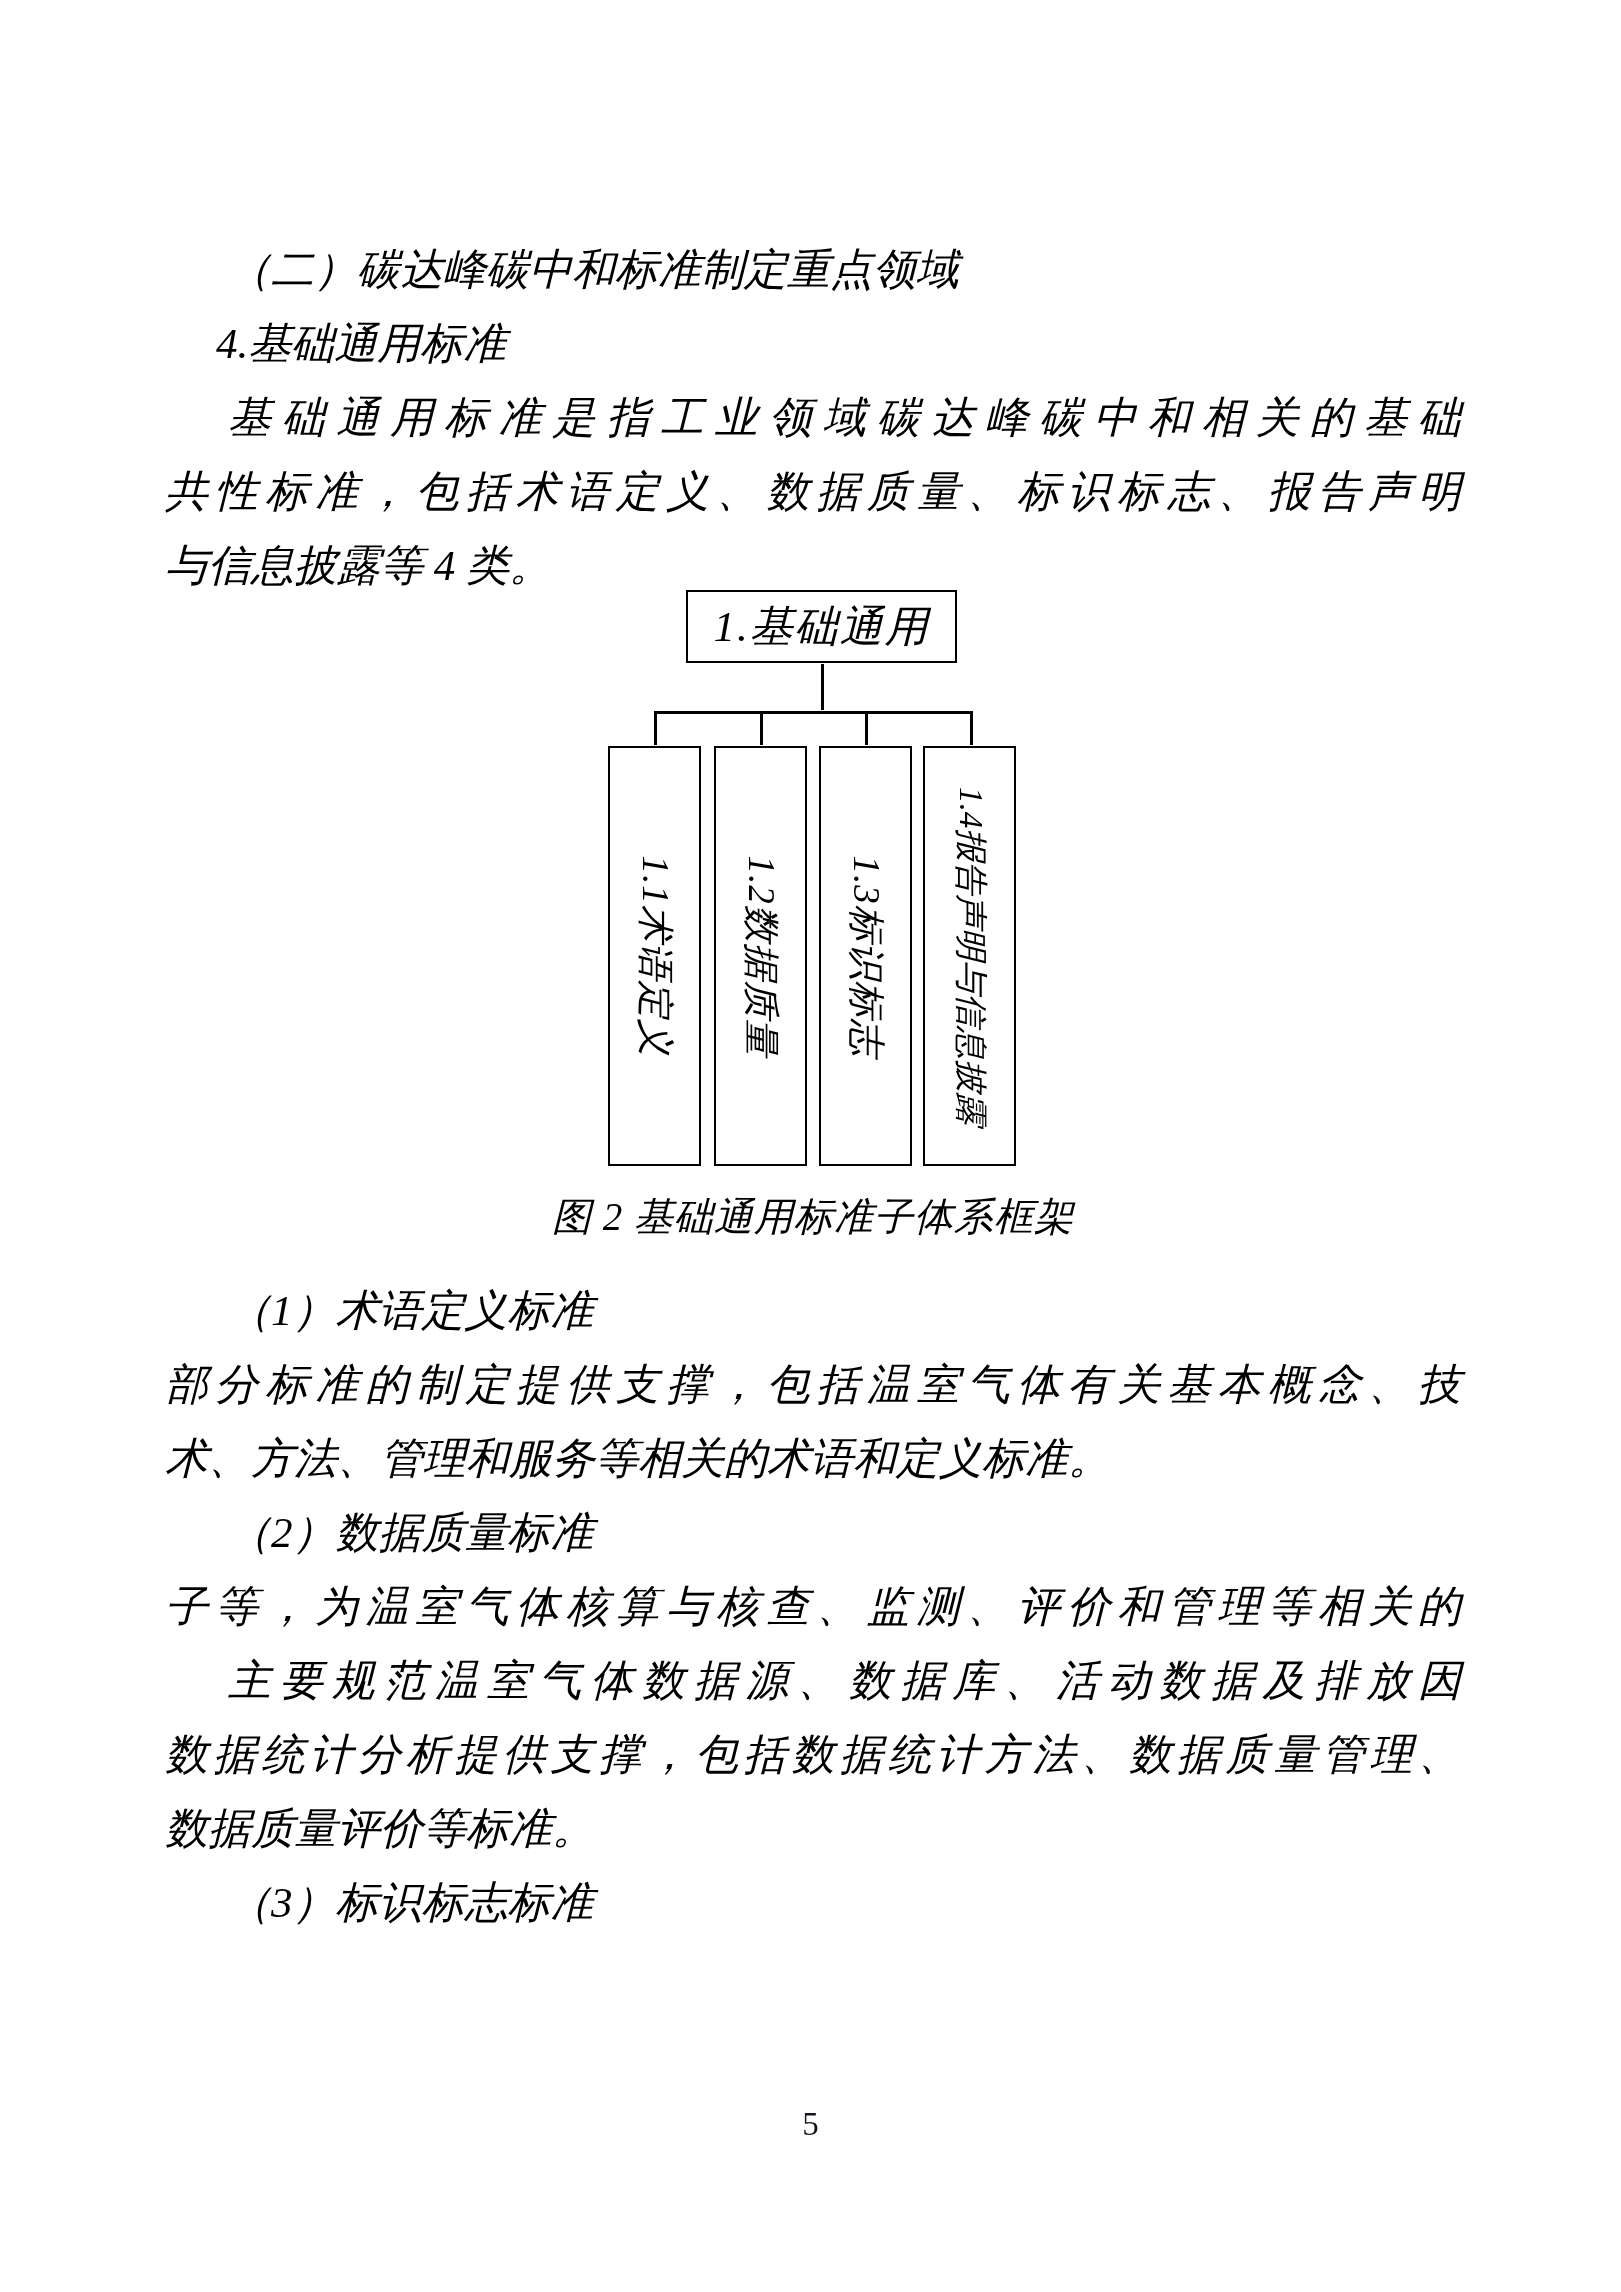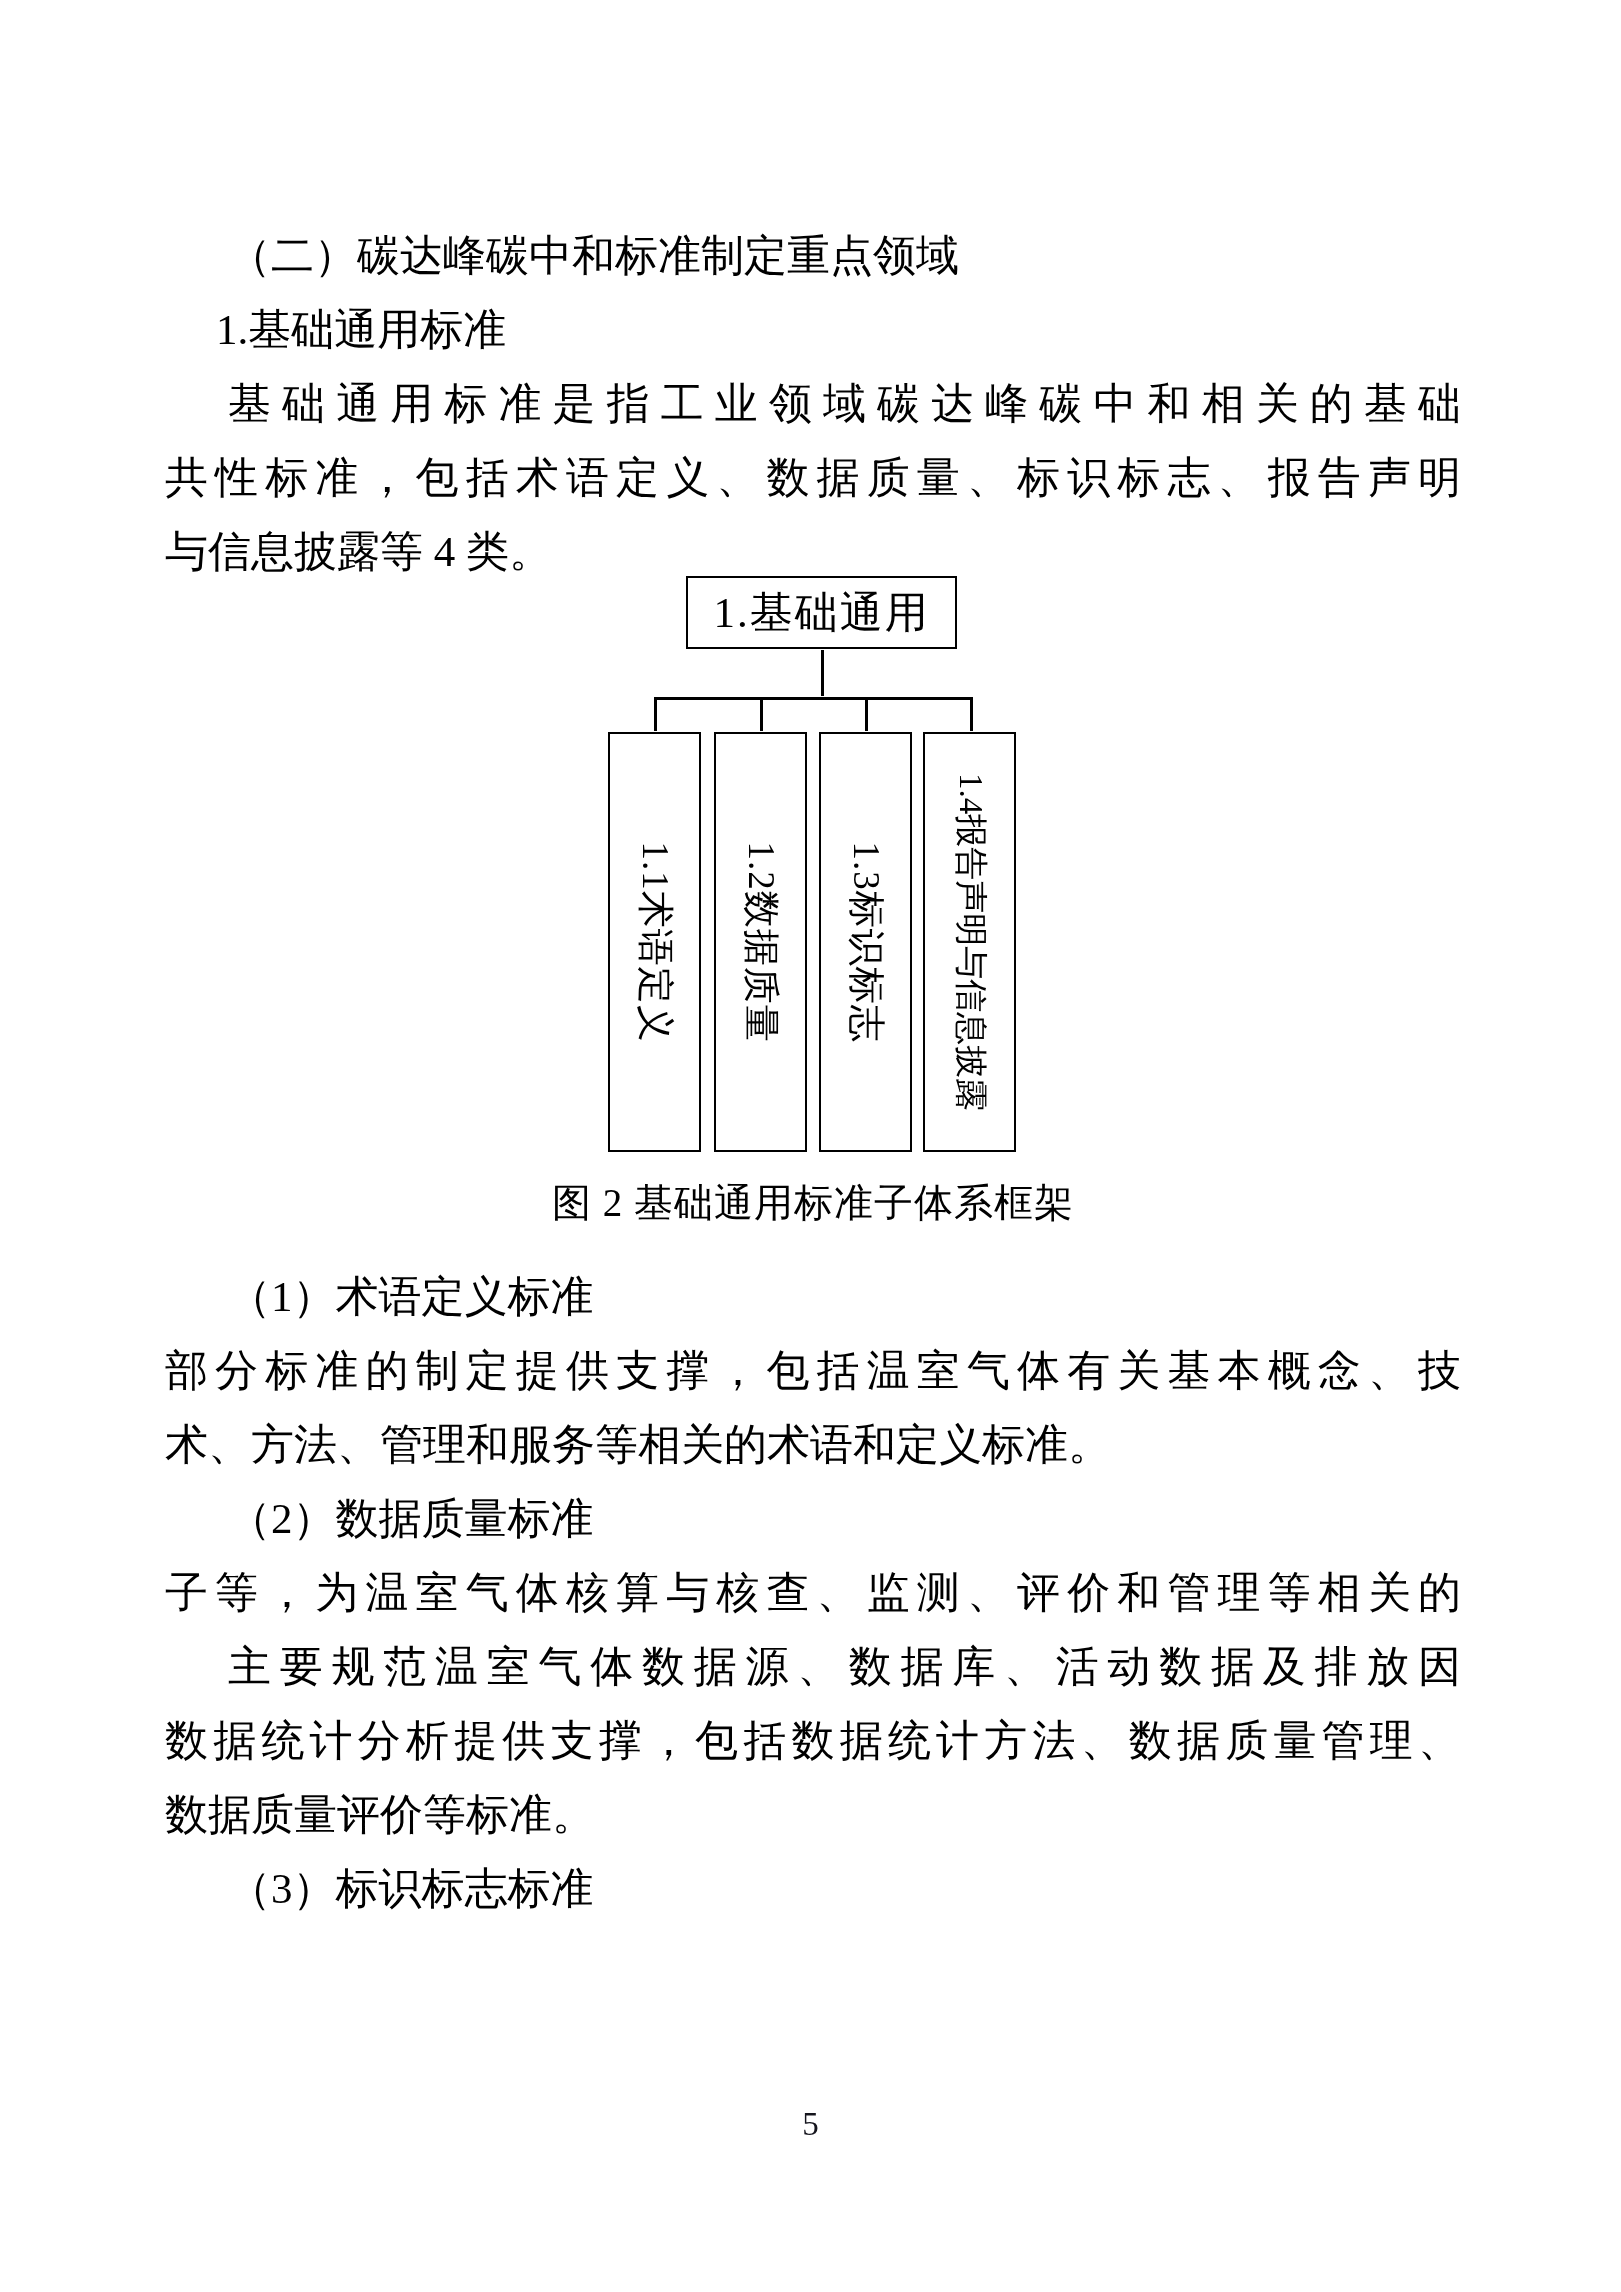--- a/index.html
+++ b/index.html
@@ -6,22 +6,23 @@
   .page {
     position:relative;
     width:1621px; height:2293px;
     background:#ffffff;
     color:#000;
     font-family:"Liberation Serif","DejaVu Serif",serif;
     overflow:hidden;
   }
   .content {
     position:absolute;
-    left:165px; top:219px;
+    left:165px; top:233px;
     width:1296px;
+    font-style:italic;
   }
   .ln {
     font-size:43px;
     line-height:74px;
     height:74px;
     white-space:nowrap;
     overflow:visible;
   }
   .ind  { text-indent:63px; }
   .ind2 { text-indent:51px; }
@@ -93,21 +94,21 @@
     color:#14141c;
   }
 </style>
 </head>
 <body>
 
 <div class="page">
   <div class="content">
 
     <div class="ln ind">（二）碳达峰碳中和标准制定重点领域</div>
-    <div class="ln ind2">1.基础通用标准</div>
+    <div class="ln ind2">4.基础通用标准</div>
 
     <div class="ln ind just">基础通用标准是指工业领域碳达峰碳中和相关的基础</div>
     <div class="ln just">共性标准，包括术语定义、数据质量、标识标志、报告声明</div>
     <div class="ln">与信息披露等 4 类。</div>
 
     <div class="figure">
       <div class="box root-box">1.基础通用</div>
       <div class="conn stem"></div>
       <div class="conn hbar"></div>
       <div class="conn stub s1"></div>

